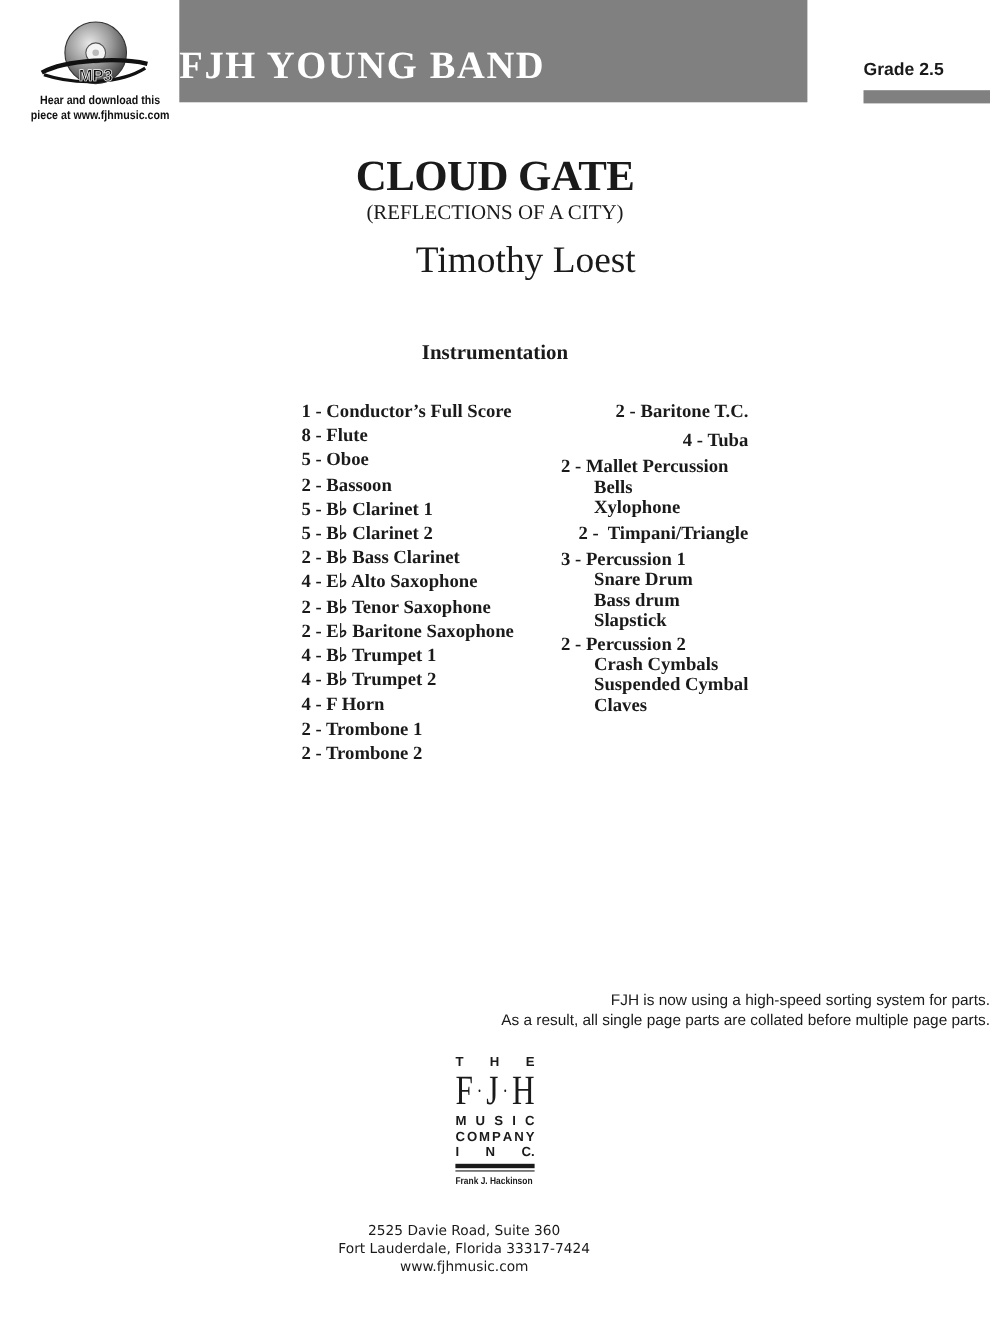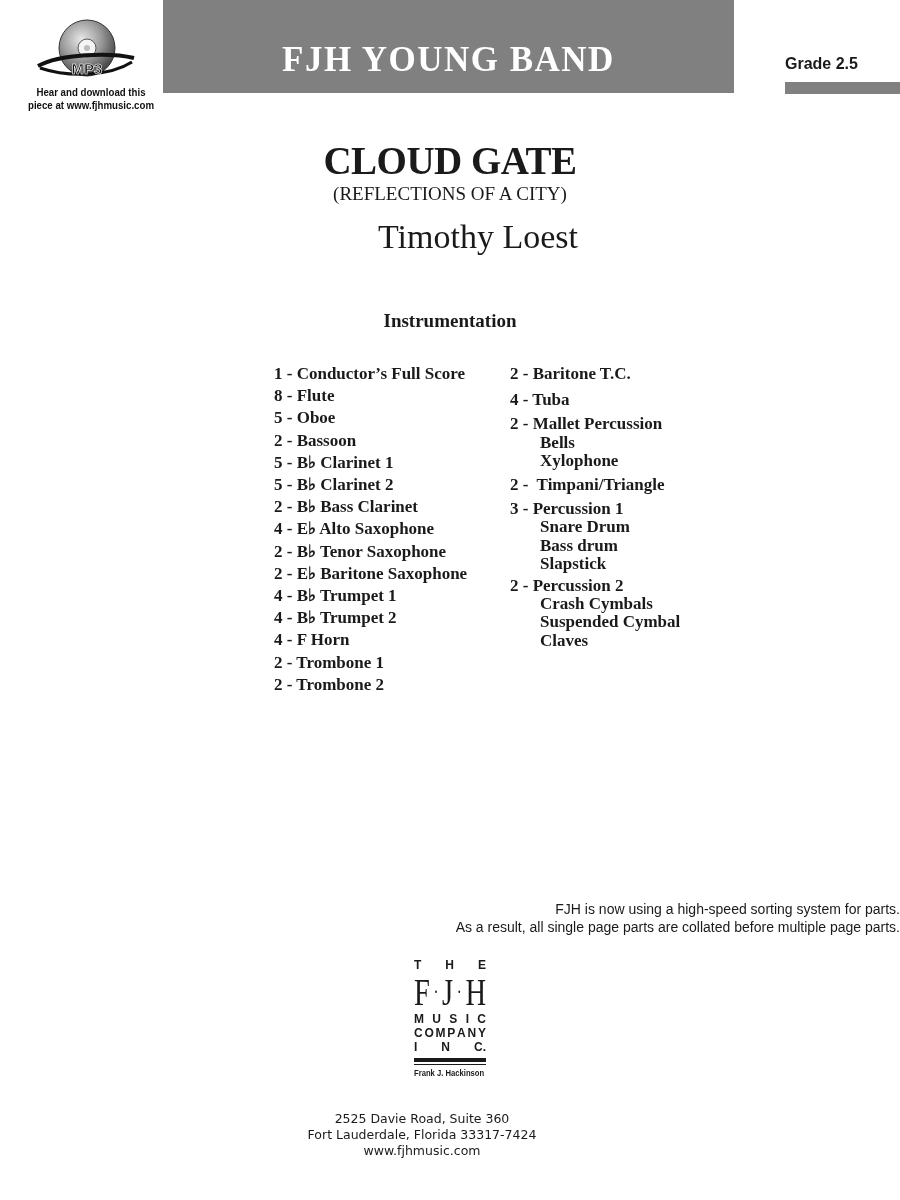--- a/index.html
+++ b/index.html
@@ -16,21 +16,21 @@
     font-family: "Liberation Sans", sans-serif; font-weight: bold;
     font-size: 11px; line-height: 13px; color: #111;
     transform: scaleX(0.88); transform-origin: center;
   }
 
   
   .banner {
     left: 163px; top: 0; width: 571px; height: 93px; background: #808080;
   }
   .banner-title {
-    position: absolute; left: 0; right: 0; top: 40px; text-align: center;
+    position: absolute; left: 0; right: 0; top: 40px; text-align: left;
     font-family: "Liberation Serif", serif; font-weight: bold;
     font-size: 35px; letter-spacing: 1.5px; color: #ffffff;
   }
 
   .grade {
     left: 785px; top: 55px; font-family: "Liberation Sans", sans-serif;
     font-weight: bold; font-size: 16px; color: #1a1a1a;
   }
   .grade-bar { left: 785px; top: 82px; width: 115px; height: 12px; background: #808080; }
 
@@ -54,21 +54,21 @@
   }
 
   
   .col {
     font-family: "Liberation Serif", serif; font-weight: bold; font-size: 17px;
     color: #1a1a1a;
   }
   .col-left { left: 274px; top: 363px; }
   .col-right { left: 510px; top: 363px; }
   .item { line-height: 22.2px; white-space: nowrap; }
-  .col-right .item { margin-bottom: 4px; }
+  .col-right .item { margin-bottom: 4px; text-align: right; }
   .sub { line-height: 18.2px; padding-left: 23px; white-space: nowrap; }
   .sub.indent2 { padding-left: 30px; }
 
   
   .notice {
     left: 0; width: 900px; top: 900px; text-align: right;
     font-family: "Liberation Sans", sans-serif; font-size: 14px; line-height: 18px;
     color: #1a1a1a;
   }
 

